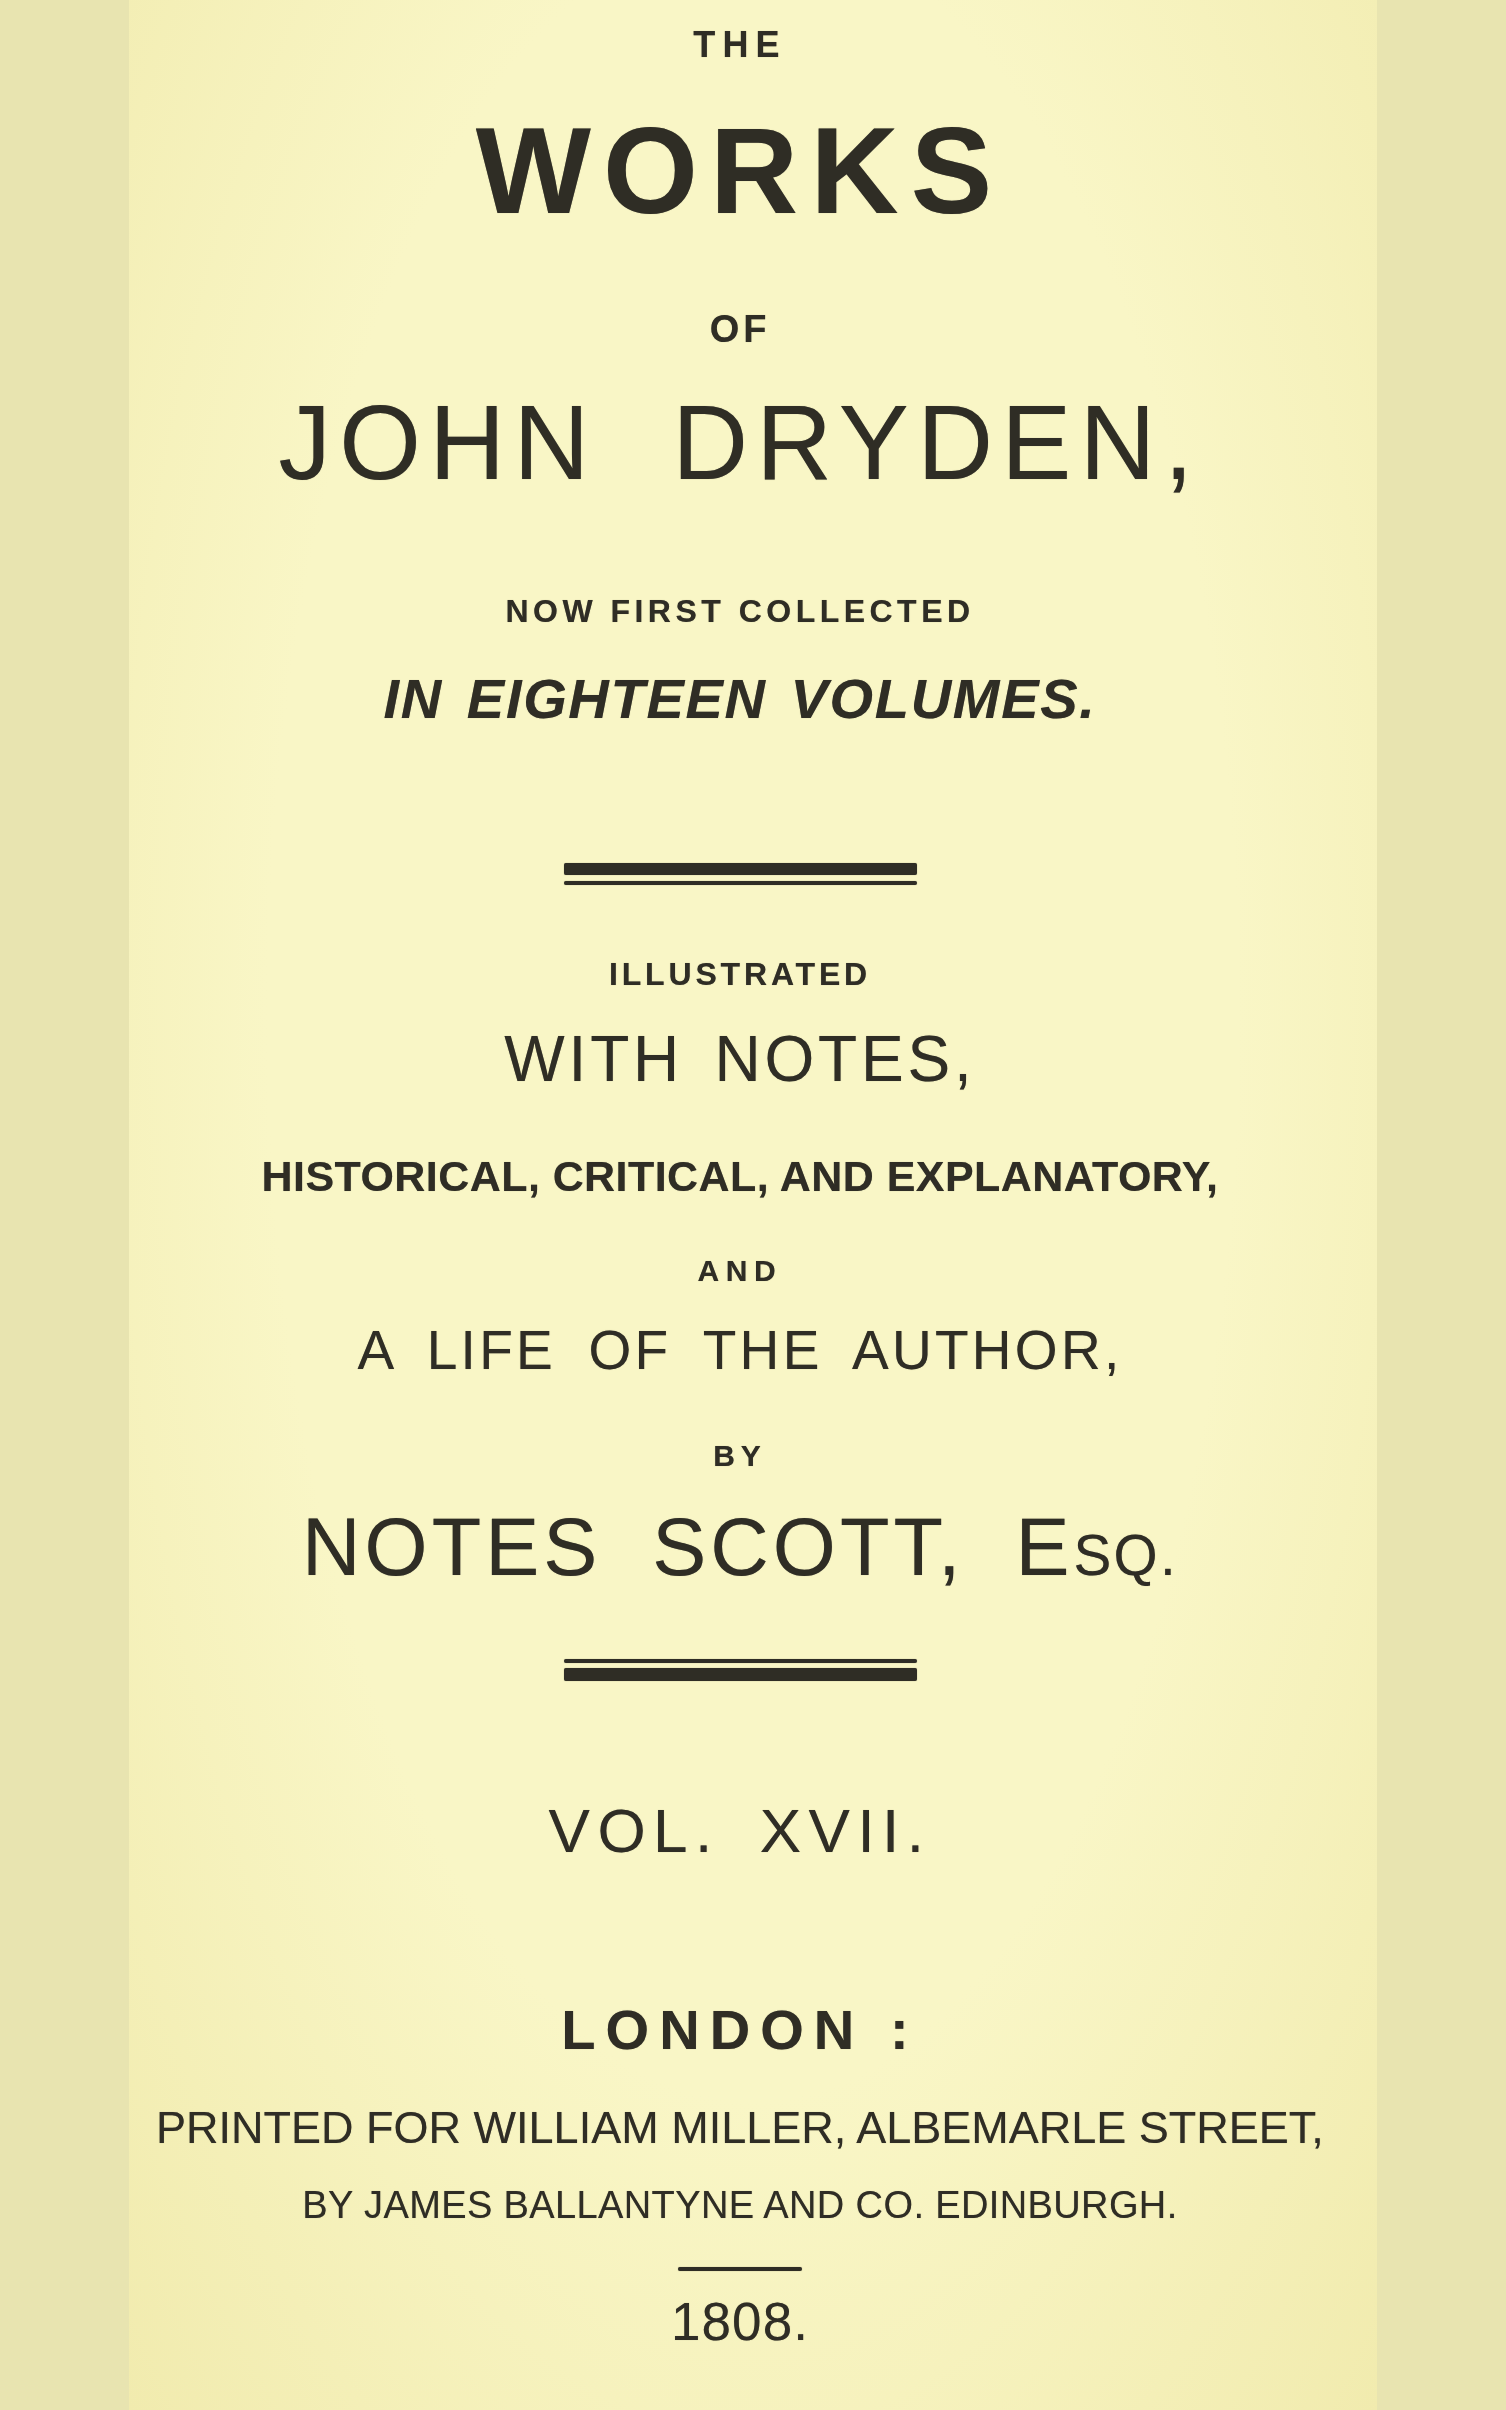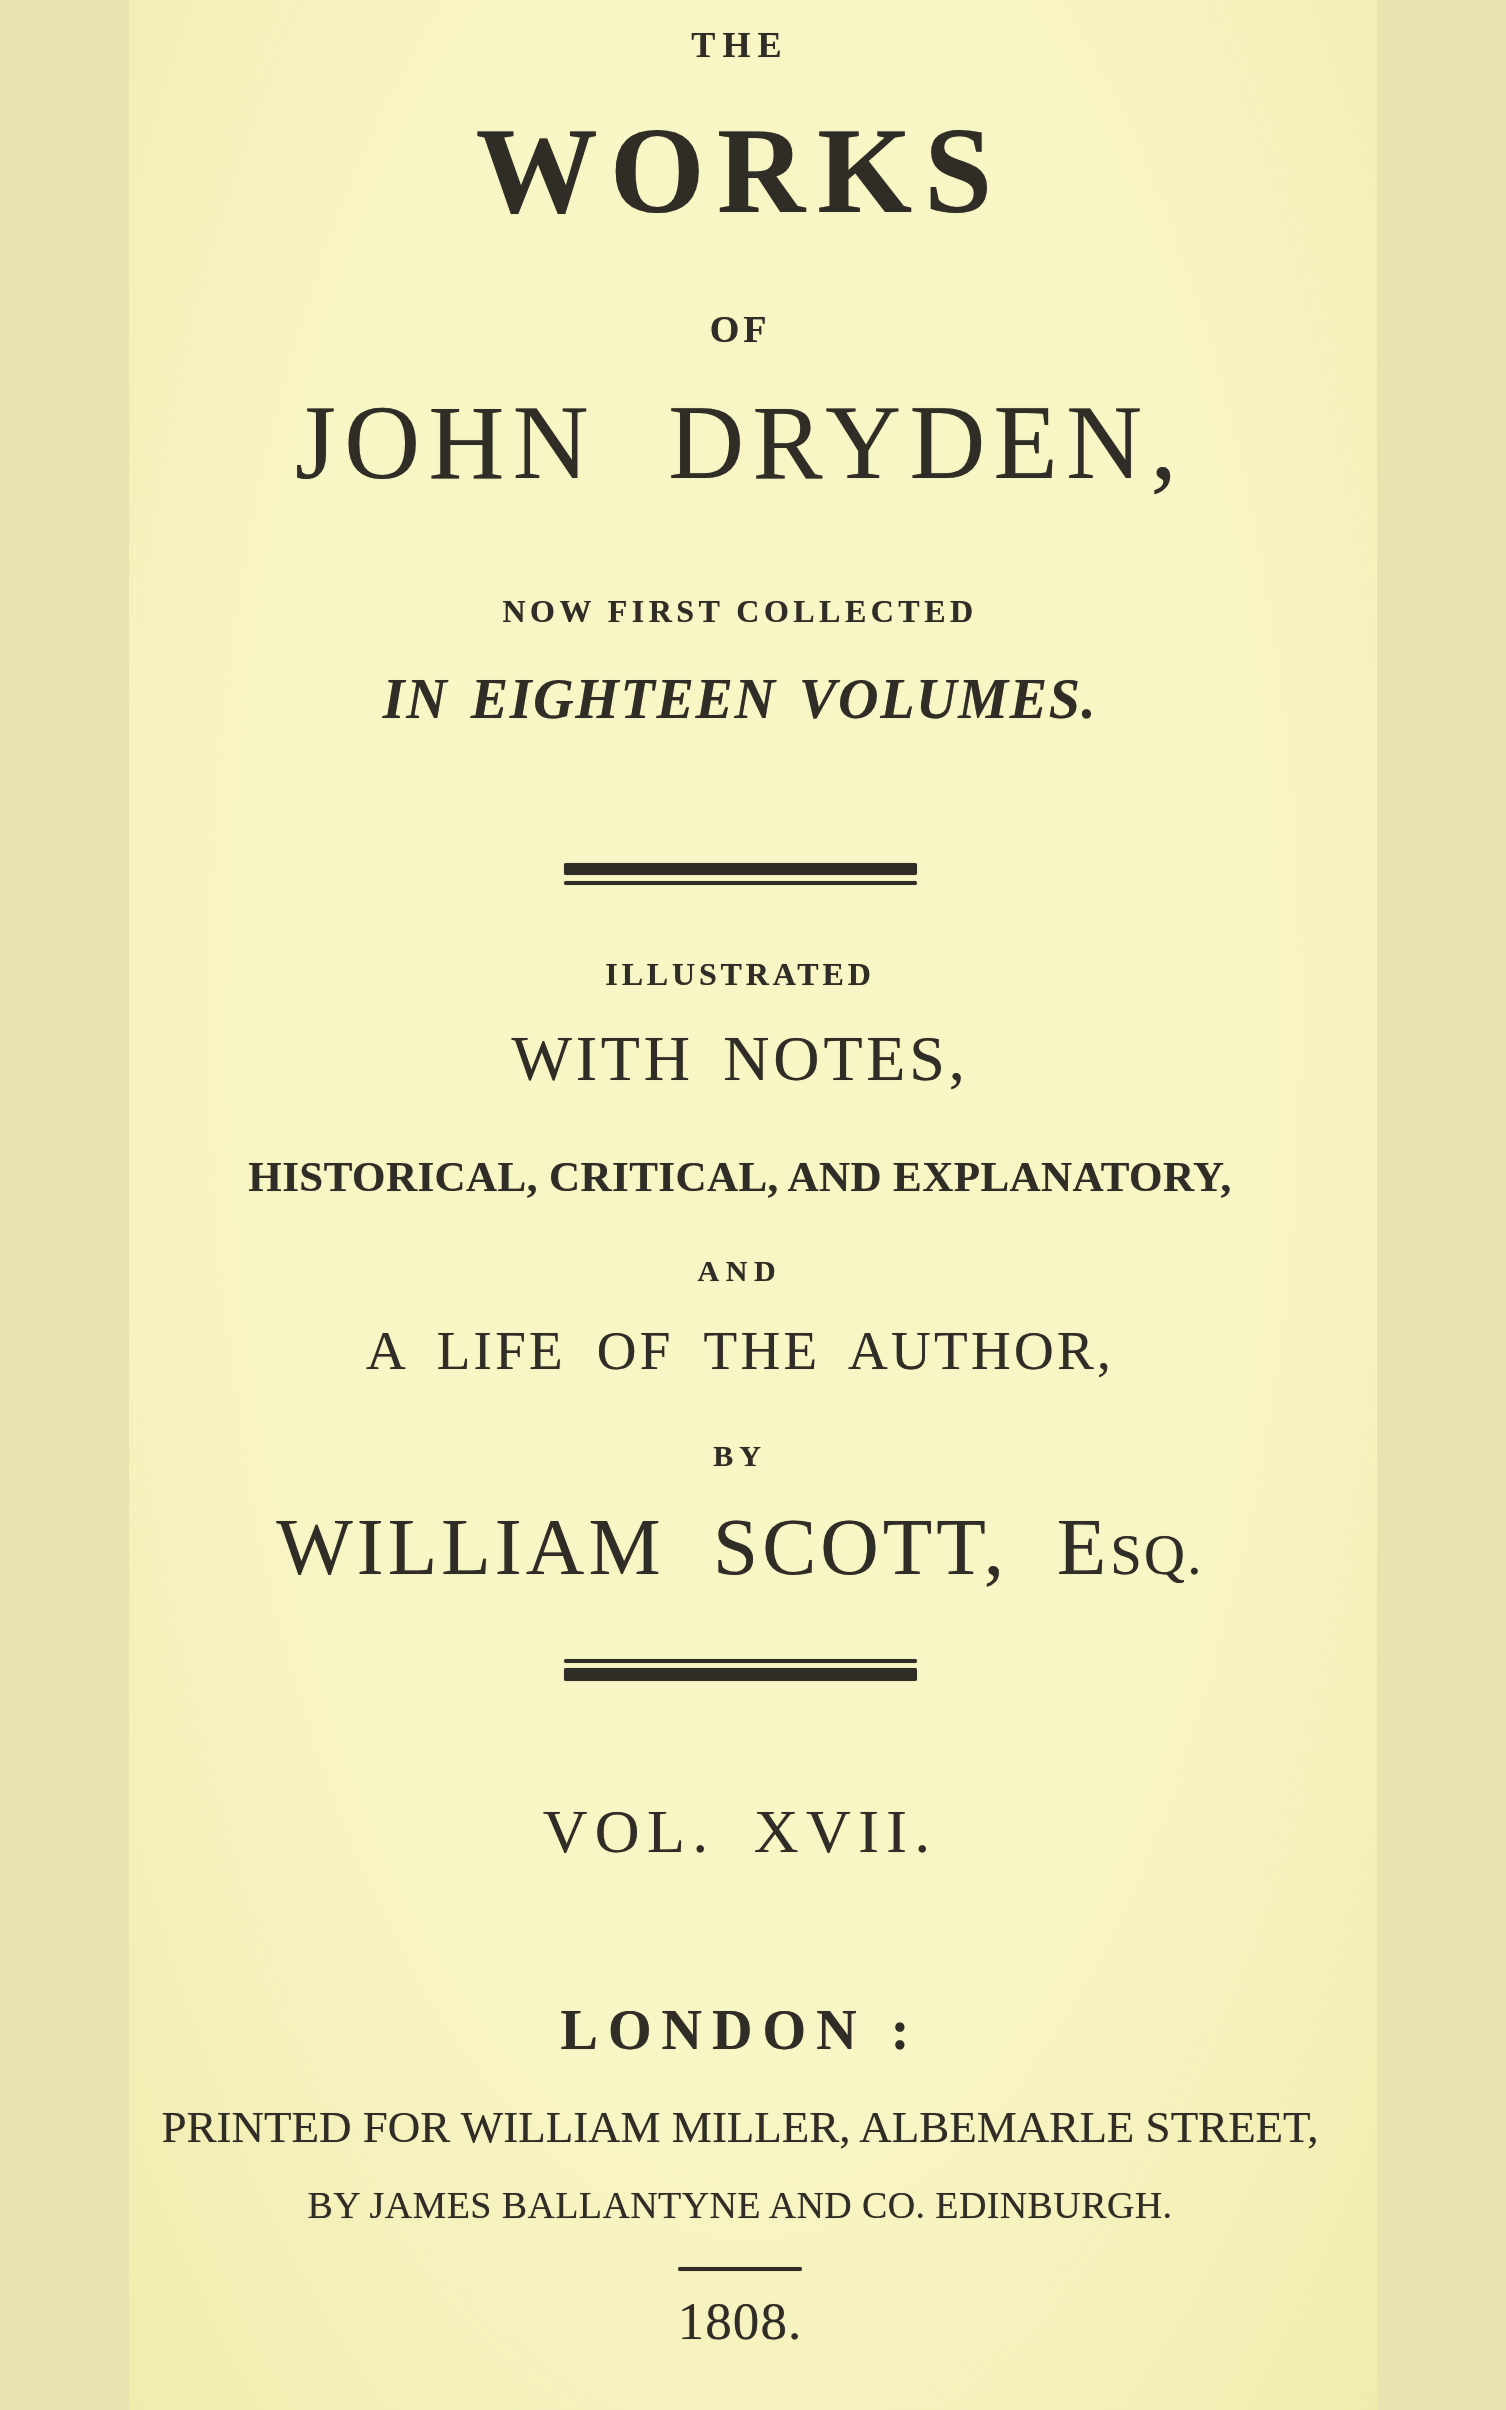--- a/index.html
+++ b/index.html
@@ -10,21 +10,21 @@
   html, body { margin: 0; padding: 0; }
   body { background: #e8e4b0; }
 
   .page {
     position: relative;
     width: 1248px;
     height: 2411px;
     margin: 0 auto;
     overflow: hidden;
     background: radial-gradient(ellipse at 50% 42%, var(--paper) 0%, var(--paper) 55%, var(--paper-edge) 100%);
-    font-family: Liberation Serif, serif;
+    font-family: Liberation Sans, sans-serif;
     color: var(--ink);
   }
 
   .line {
     position: absolute;
     left: -13px;
     right: 13px;            
     text-align: center;
     line-height: 1;
     white-space: nowrap;
@@ -87,21 +87,21 @@
   </div>
 
   <div class="line l-illustr">ILLUSTRATED</div>
   <div class="line l-withnotes">WITH NOTES,</div>
   <div class="line l-historical">HISTORICAL, CRITICAL, AND EXPLANATORY,</div>
   <div class="line l-and">AND</div>
   <div class="line l-life">A LIFE OF THE AUTHOR,</div>
   <div class="line l-by">BY</div>
 
   <div class="line l-editor">
-    <span>WILLIAM SCOTT, E</span><span class="sc">SQ.</span>
+    <span>NOTES SCOTT, E</span><span class="sc">SQ.</span>
   </div>
 
   <div class="rule rule-bottom">
     <div class="bars">
       <div class="bar thin"></div>
       <div class="bar thick"></div>
     </div>
   </div>
 
   <div class="line l-vol">VOL. XVII.</div>

